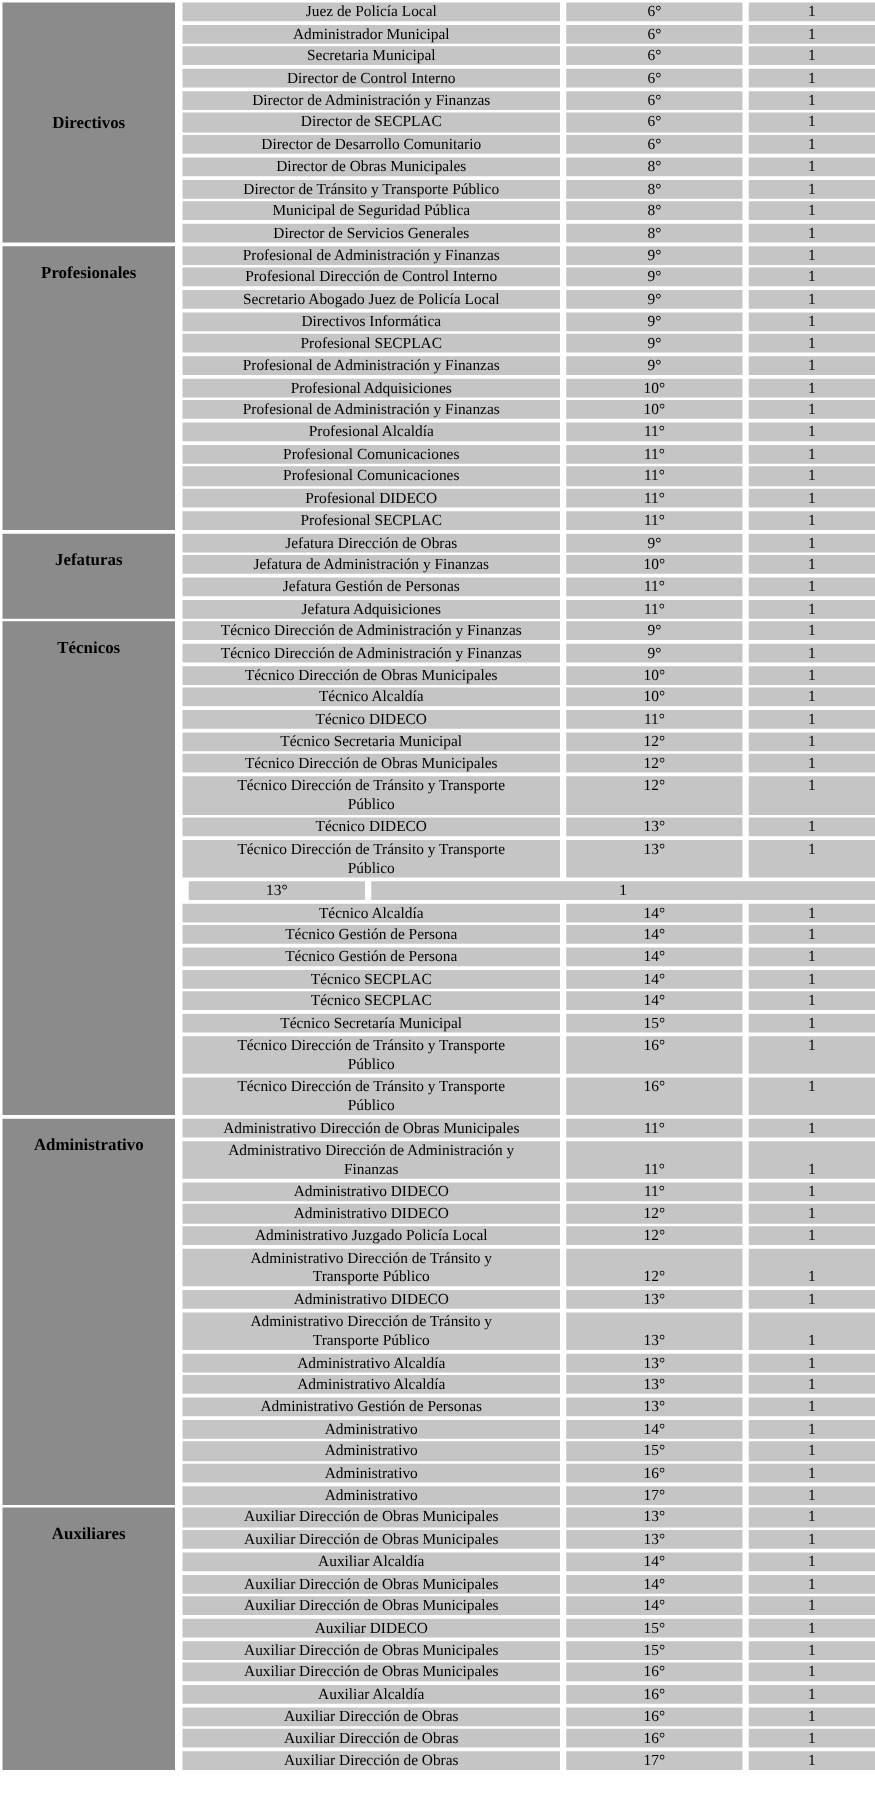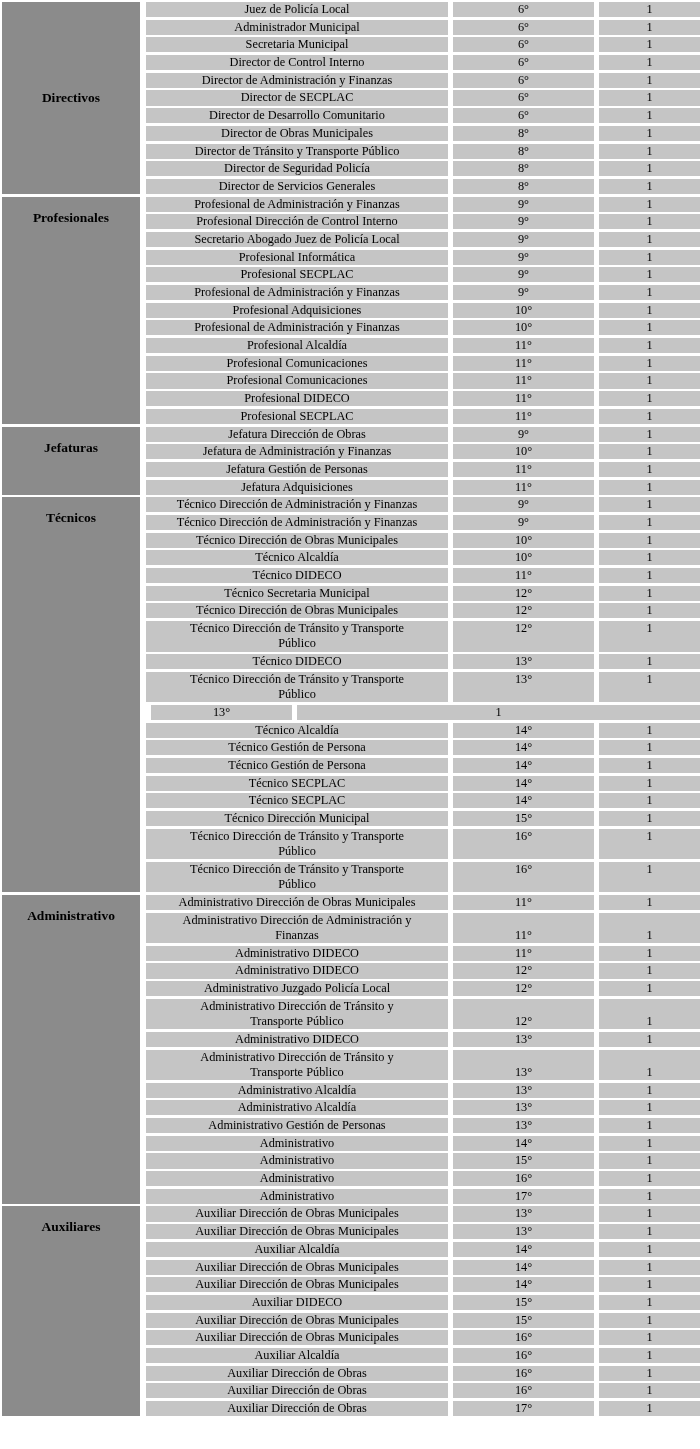--- a/index.html
+++ b/index.html
@@ -97,21 +97,21 @@
           <div class="cell pos">Director de Obras Municipales</div>
           <div class="cell grade">8°</div>
           <div class="cell count">1</div>
         </div>
         <div class="row">
           <div class="cell pos">Director de Tránsito y Transporte Público</div>
           <div class="cell grade">8°</div>
           <div class="cell count">1</div>
         </div>
         <div class="row">
-          <div class="cell pos">Director de Seguridad Policía</div>
+          <div class="cell pos">Municipal de Seguridad Pública</div>
           <div class="cell grade">8°</div>
           <div class="cell count">1</div>
         </div>
         <div class="row">
           <div class="cell pos">Director de Servicios Generales</div>
           <div class="cell grade">8°</div>
           <div class="cell count">1</div>
         </div>
       </div>
     </div>
@@ -127,21 +127,21 @@
           <div class="cell pos">Profesional Dirección de Control Interno</div>
           <div class="cell grade">9°</div>
           <div class="cell count">1</div>
         </div>
         <div class="row">
           <div class="cell pos">Secretario Abogado Juez de Policía Local</div>
           <div class="cell grade">9°</div>
           <div class="cell count">1</div>
         </div>
         <div class="row">
-          <div class="cell pos">Profesional Informática</div>
+          <div class="cell pos">Directivos Informática</div>
           <div class="cell grade">9°</div>
           <div class="cell count">1</div>
         </div>
         <div class="row">
           <div class="cell pos">Profesional SECPLAC</div>
           <div class="cell grade">9°</div>
           <div class="cell count">1</div>
         </div>
         <div class="row">
           <div class="cell pos">Profesional de Administración y Finanzas</div>
@@ -288,21 +288,21 @@
           <div class="cell pos">Técnico SECPLAC</div>
           <div class="cell grade">14°</div>
           <div class="cell count">1</div>
         </div>
         <div class="row">
           <div class="cell pos">Técnico SECPLAC</div>
           <div class="cell grade">14°</div>
           <div class="cell count">1</div>
         </div>
         <div class="row">
-          <div class="cell pos">Técnico Dirección Municipal</div>
+          <div class="cell pos">Técnico Secretaría Municipal</div>
           <div class="cell grade">15°</div>
           <div class="cell count">1</div>
         </div>
         <div class="row dbl v-top">
           <div class="cell pos">Técnico Dirección de Tránsito y Transporte
 Público</div>
           <div class="cell grade">16°</div>
           <div class="cell count">1</div>
         </div>
         <div class="row dbl v-top">

